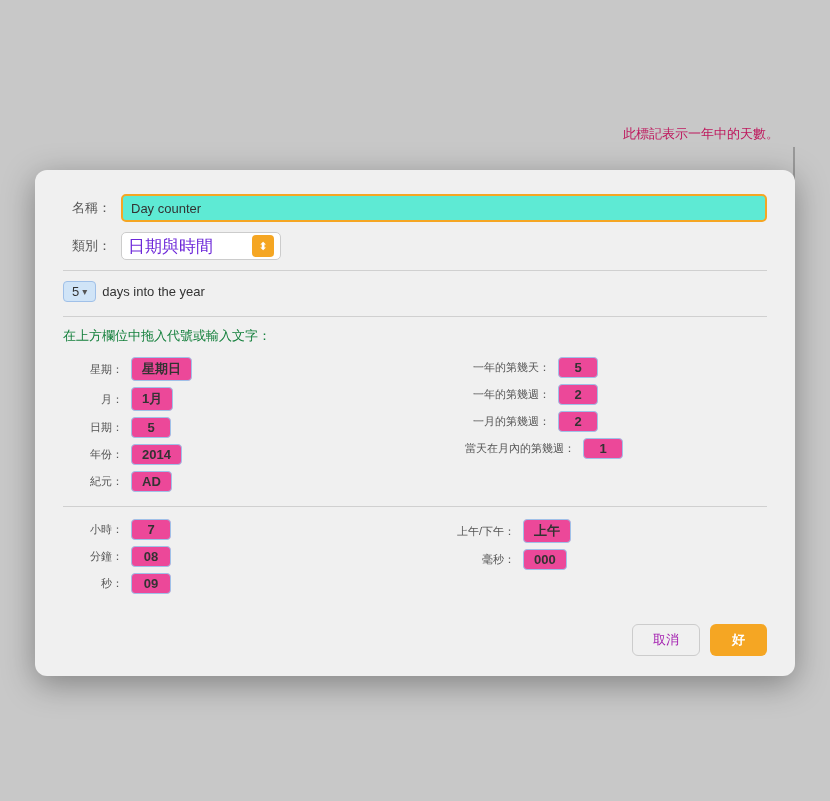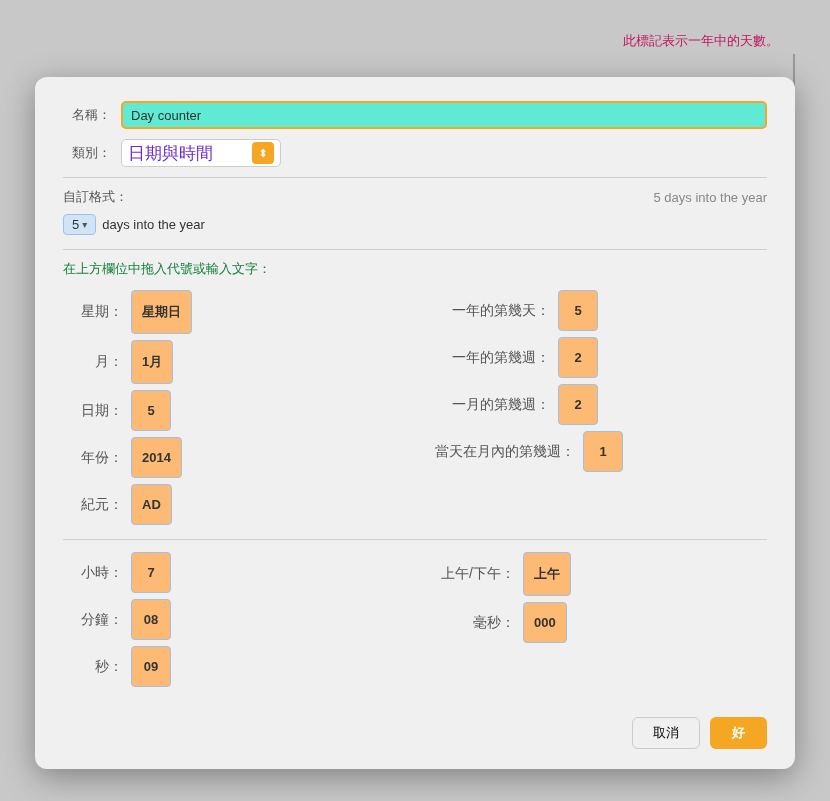--- a/index.html
+++ b/index.html
@@ -147,32 +147,32 @@
       font-size: 13px;
       color: #15803d;
       margin-bottom: 12px;
     }
     .data-row {
       display: flex;
       align-items: center;
       margin-bottom: 6px;
     }
     .data-row-label {
-      font-size: 14px;
+      font-size: 11px;
       color: #555;
       text-align: right;
       margin-right: 8px;
       min-width: 60px;
       flex-shrink: 0;
     }
     .data-value-chip {
-      background: #fdba74;
+      background: #ec4899;
       border: 1px solid #a0c0e8;
       border-radius: 4px;
-      padding: 12px 10px;
+      padding: 2px 10px;
       font-size: 13px;
       color: #333;
       font-weight: bold;
       cursor: pointer;
       min-width: 40px;
       text-align: center;
     }
     .data-value-chip.bold {
       font-weight: bold;
     }
@@ -188,21 +188,21 @@
       margin-top: 14px;
       padding-top: 10px;
     }
     .btn-cancel {
       background: #f0f0f0;
       border: 1px solid #ccc;
       border-radius: 6px;
       padding: 6px 20px;
       font-size: 13px;
       cursor: pointer;
-      color: #000000;
+      color: #a21caf;
     }
     .btn-ok {
       background: #f5a623;
       border: none;
       border-radius: 6px;
       padding: 6px 22px;
       font-size: 13px;
       font-weight: bold;
       color: white;
       cursor: pointer;
@@ -235,24 +235,20 @@
     <div class="field-row">
       <span class="field-label">類別：</span>
       <div class="type-select-wrapper">
         <span class="type-select-text">日期與時間</span>
         <div class="type-select-arrow"></div>
       </div>
     </div>
 
     <hr class="divider">
 
-    <div class="custom-format-row">
-      <span class="custom-format-label">自訂格式：</span>
-      <span class="custom-format-preview">5 days into the year</span>
-    </div>
 
     <div class="format-tokens-row">
       <div class="token-chip">
         <span>5</span>
         <span class="arrow">▾</span>
       </div>
       <span class="format-static-text">days into the year</span>
     </div>
 
     <hr class="divider">

